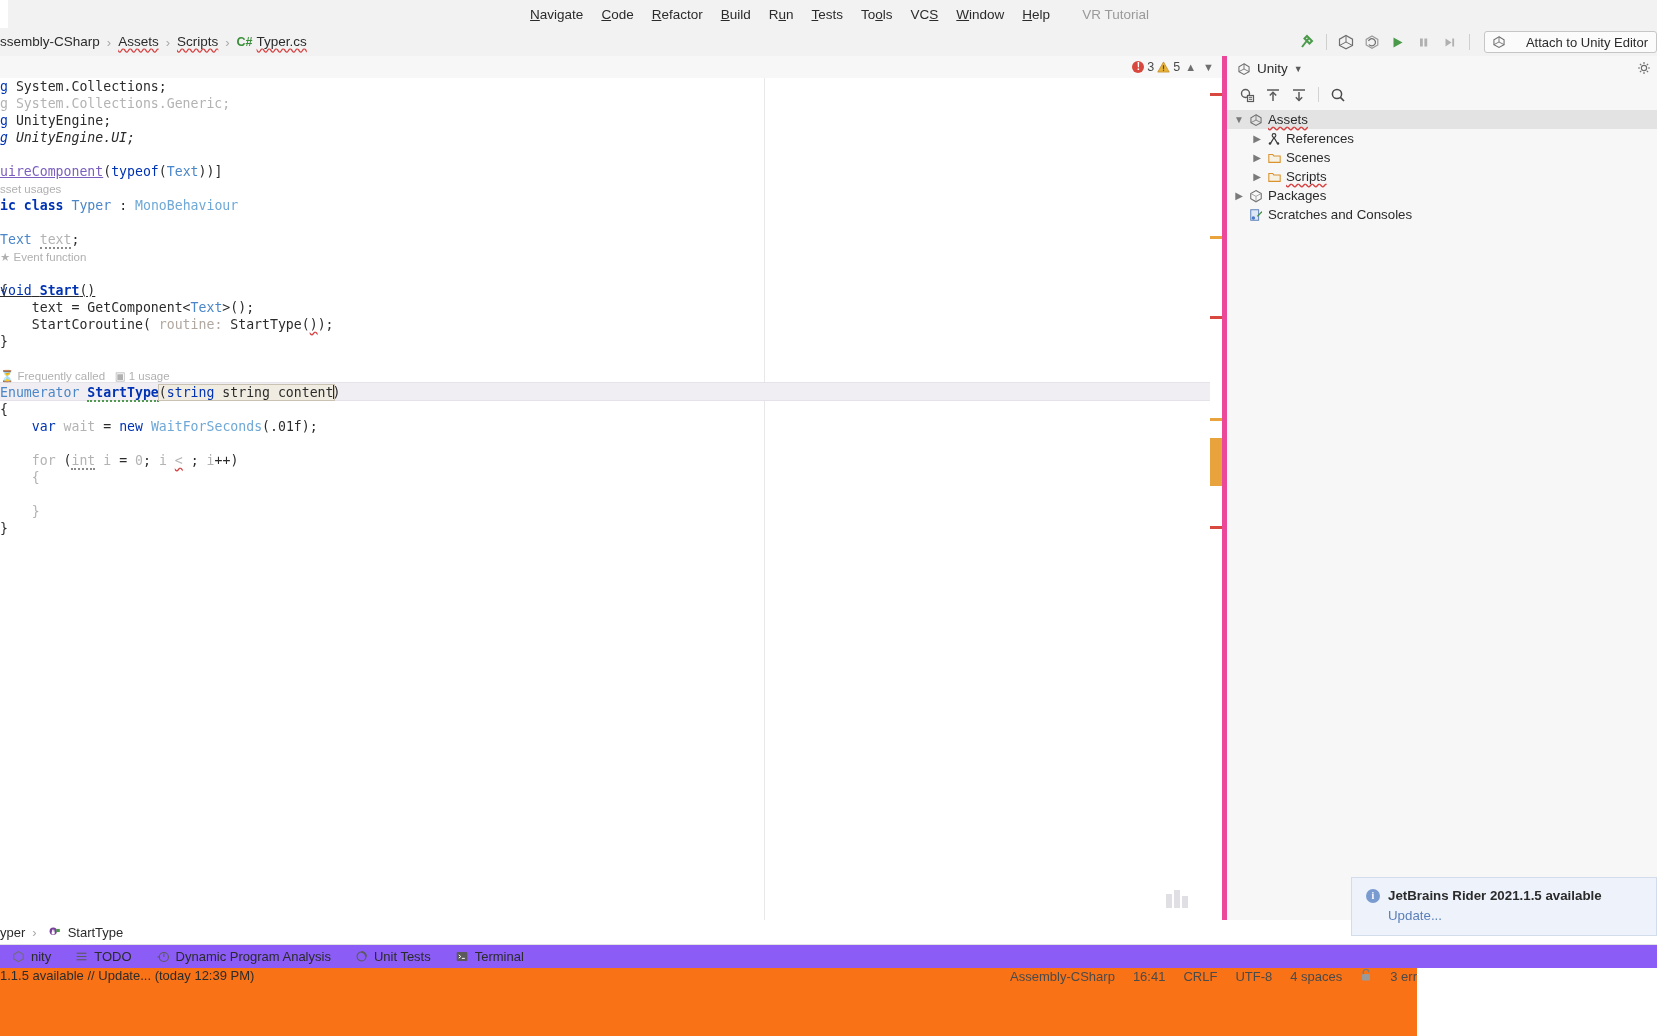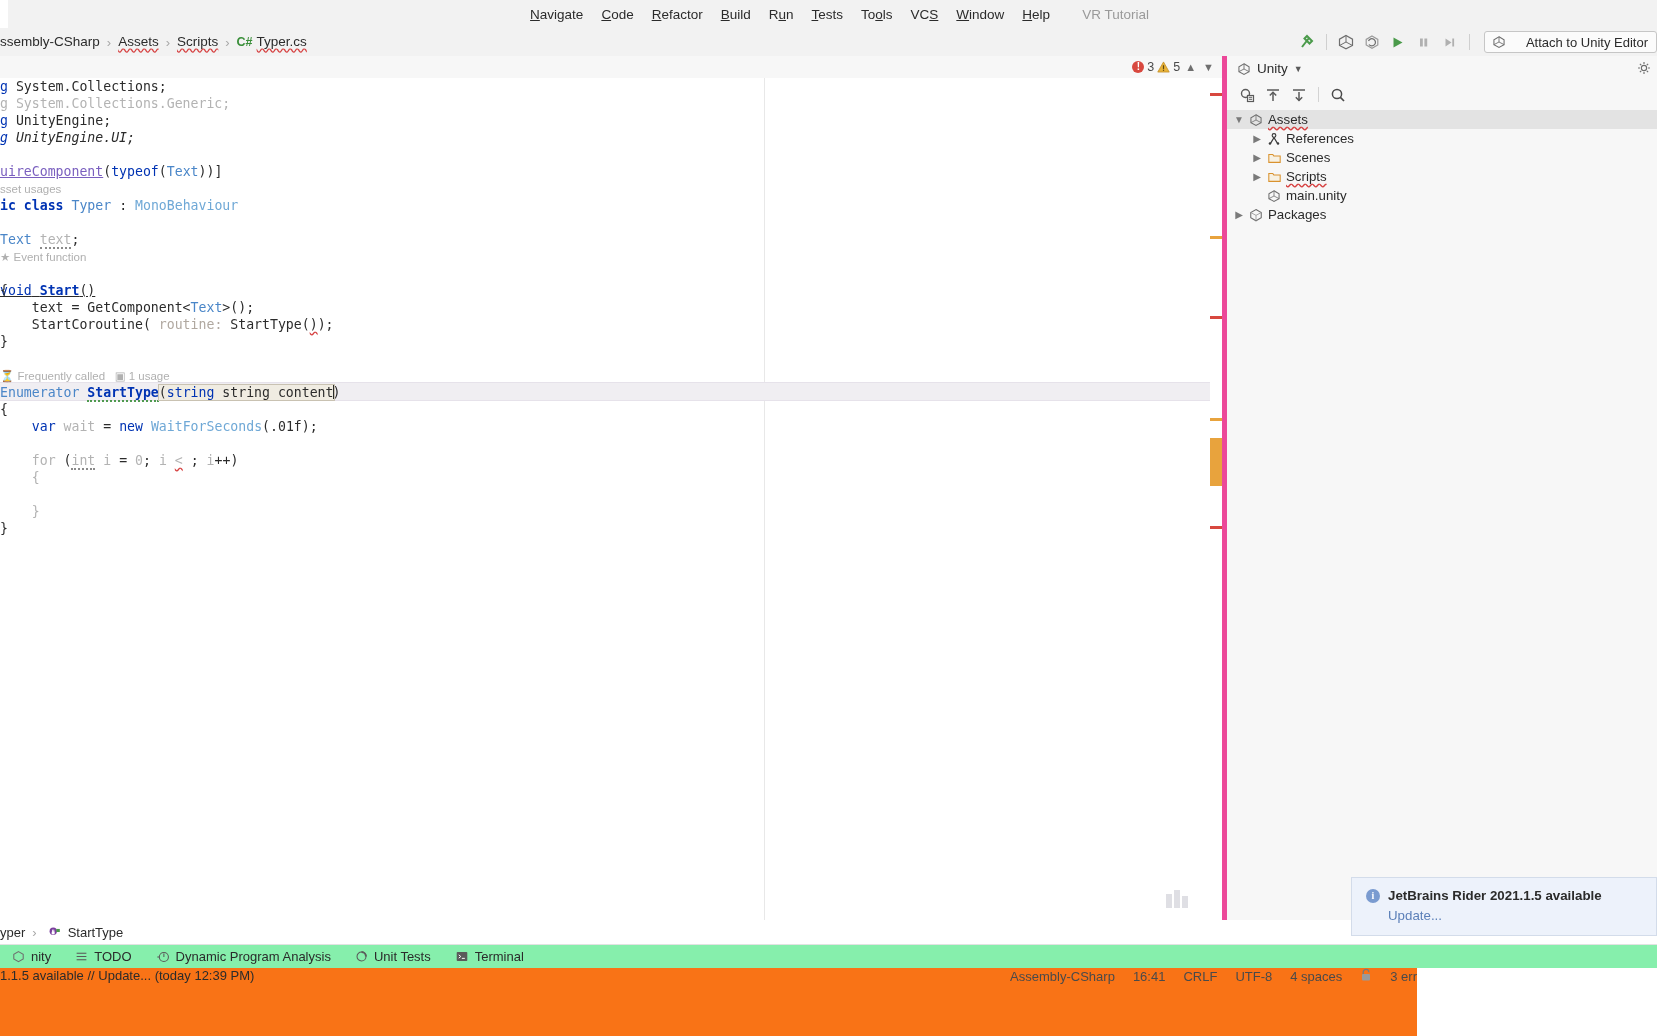--- a/index.html
+++ b/index.html
@@ -172,21 +172,21 @@
   .botcrumb {
     position: absolute; left: 0; top: 920px; width: 1222px; height: 24px;
     background: #ffffff; display: flex; align-items: center; padding-left: 0px;
     font-size: 13px; color: #2b2b2b;
   }
   .bc-icon { width: 18px; display: flex; align-items: center; justify-content: center; margin: 0 4px 0 2px; }
 
   
   .twbar {
     position: absolute; left: 0; top: 944px; width: 1657px; height: 24px;
-    background: #86efac; display: flex; align-items: center; gap: 0px;
+    background: #8b5cf6; display: flex; align-items: center; gap: 0px;
     border-top: 1px solid #e2e2e2;
   }
   .twitem {
     display: flex; align-items: center; gap: 6px; font-size: 13px; color: #2b2b2b;
     padding: 0 12px; height: 22px; white-space: nowrap;
   }
 
   
   .statusbar {
     position: absolute; left: 0; top: 968px; width: 1417px; height: 68px;
@@ -447,39 +447,40 @@
         </div>
         <div class="tnode" style="padding-left: 22px;">
           <span class="twist">▶</span>
           <span class="ticon">
             <svg width="15" height="14" viewBox="0 0 16 16">
               <path d="M1.5 4 L6 4 L7.2 5.6 L14.5 5.6 L14.5 13 L1.5 13 Z" fill="#f7f1e3" stroke="#d9922e" stroke-width="1.2"></path>
             </svg>
           </span>
           <span class="tlabel wavy">Scripts</span>
         </div>
-        <div class="tnode" style="padding-left: 22px;">
-          <span class="twist"></span>
-          <span class="ticon">
-            <svg width="14" height="14" viewBox="0 0 16 16">
-              <polygon points="8,2 13.8,5.4 13.8,11 8,14.3 2.2,11 2.2,5.4" fill="none" stroke="#6e6e6e" stroke-width="1.2"></polygon>
-              <path d="M8 2 L8 8 L13.8 11 M8 8 L2.2 11" stroke="#6e6e6e" stroke-width=".9" fill="none"></path>
-            </svg>
-          </span>
-          <span class="tlabel">main.unity</span>
-        </div>
         <div class="tnode" style="padding-left: 4px;">
           <span class="twist">▶</span>
           <span class="ticon">
             <svg width="14" height="14" viewBox="0 0 16 16">
               <polygon points="8,1.8 14,5.2 14,11.2 8,14.6 2,11.2 2,5.2" fill="none" stroke="#6e6e6e" stroke-width="1.2"></polygon>
               <path d="M2 5.2 L8 8.4 L14 5.2 M8 8.4 L8 14.6" stroke="#9a9a9a" stroke-width="1" fill="none"></path>
             </svg>
           </span>
           <span class="tlabel">Packages</span>
+        </div>
+        <div class="tnode" style="padding-left: 4px;">
+          <span class="twist"></span>
+          <span class="ticon">
+            <svg width="14" height="14" viewBox="0 0 16 16">
+              <rect x="2" y="2" width="9" height="12" fill="#dde7f5" stroke="#5a7fb8" stroke-width="1.1"></rect>
+              <path d="M9 9 L14.5 3.5 L15 5 L10 10 Z" fill="#3f8f3f"></path>
+              <circle cx="5" cy="11.5" r="2" fill="#4a78c8"></circle>
+            </svg>
+          </span>
+          <span class="tlabel">Scratches and Consoles</span>
         </div>
       </div>
   </div>
 
   <div class="balloon">
     <div class="bl-row1">
       <span class="info-i">i</span>
       <span class="bl-title">JetBrains Rider 2021.1.5 available</span>
     </div>
     <div class="bl-link">Update...</div>

